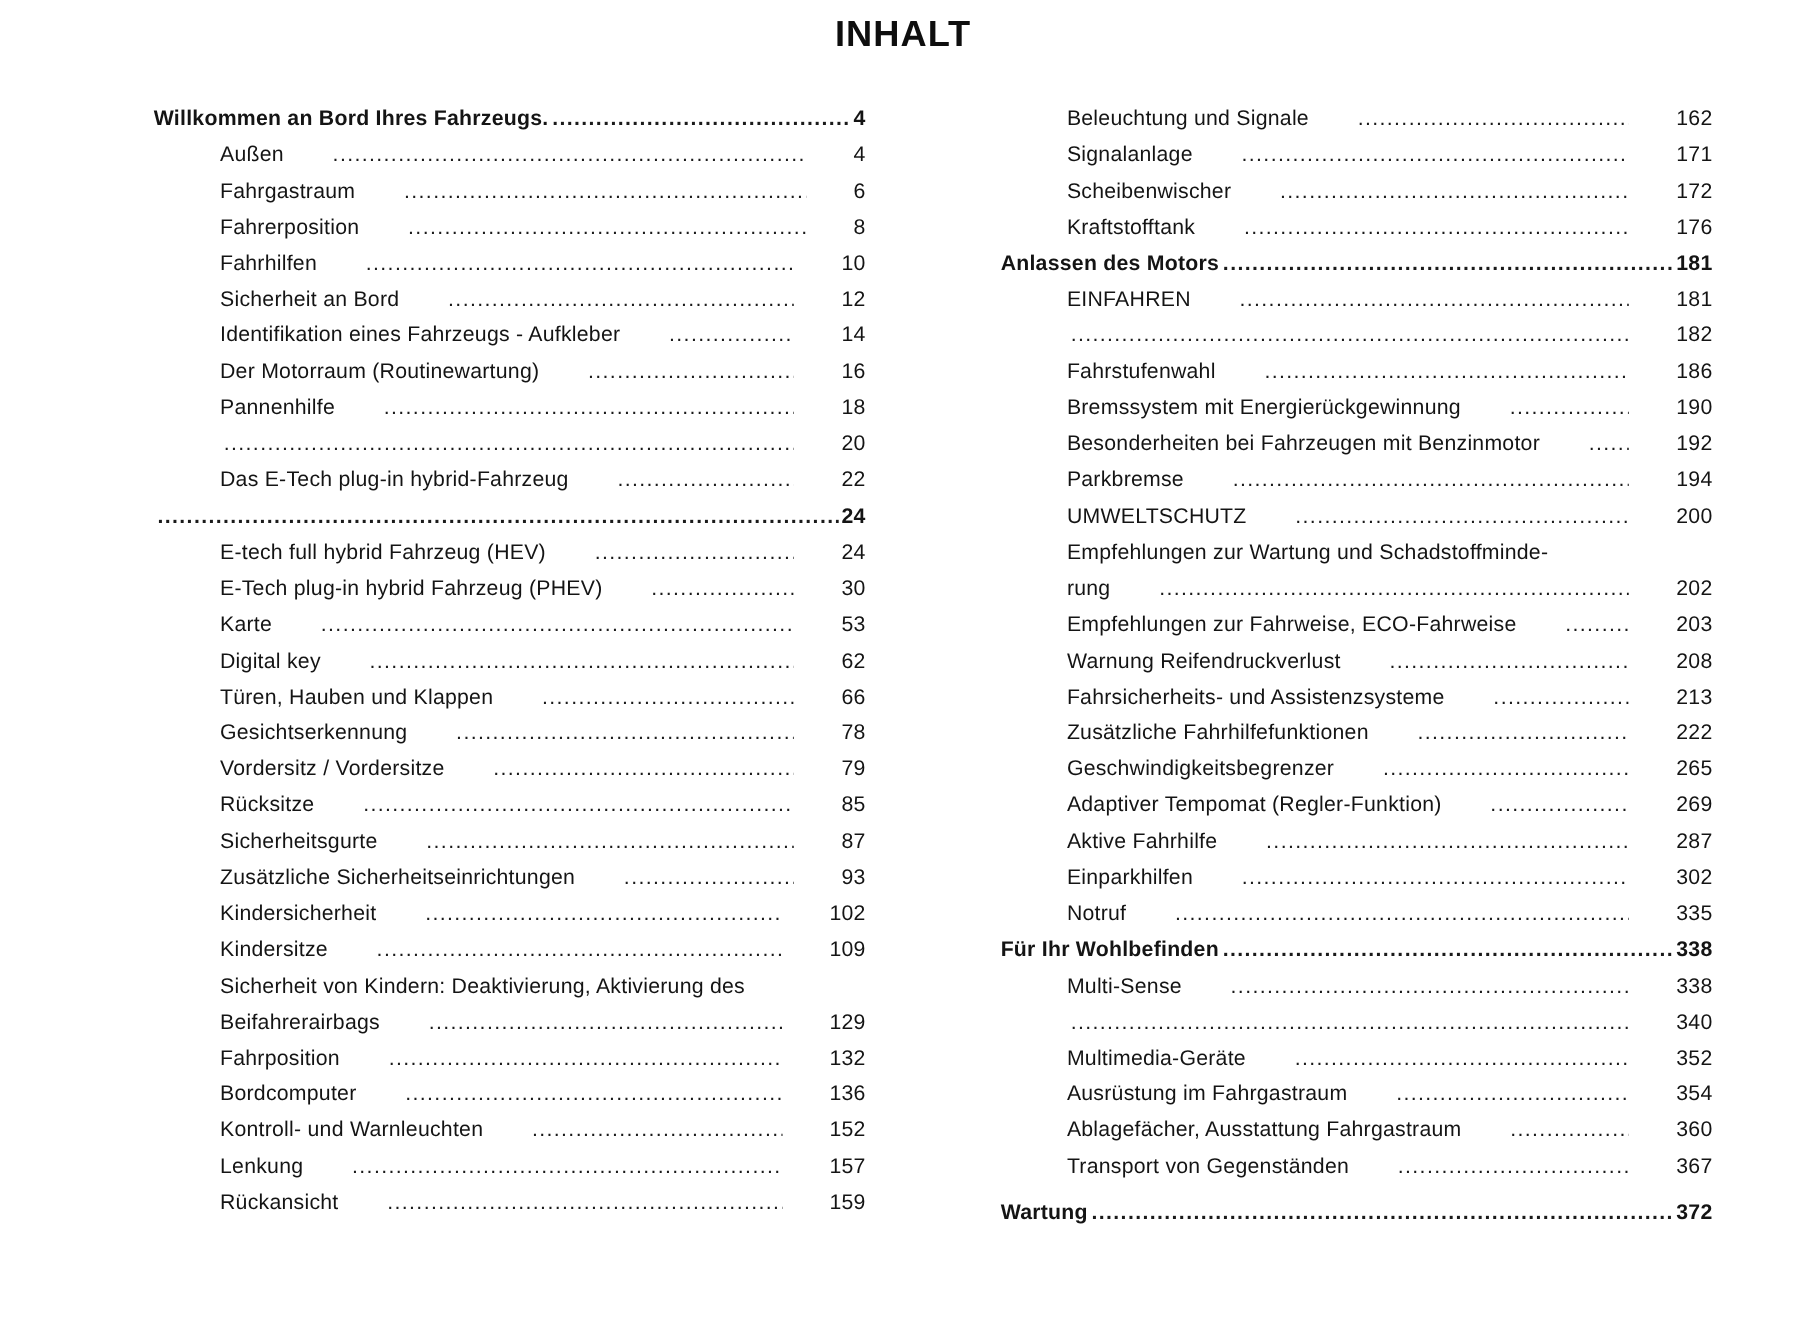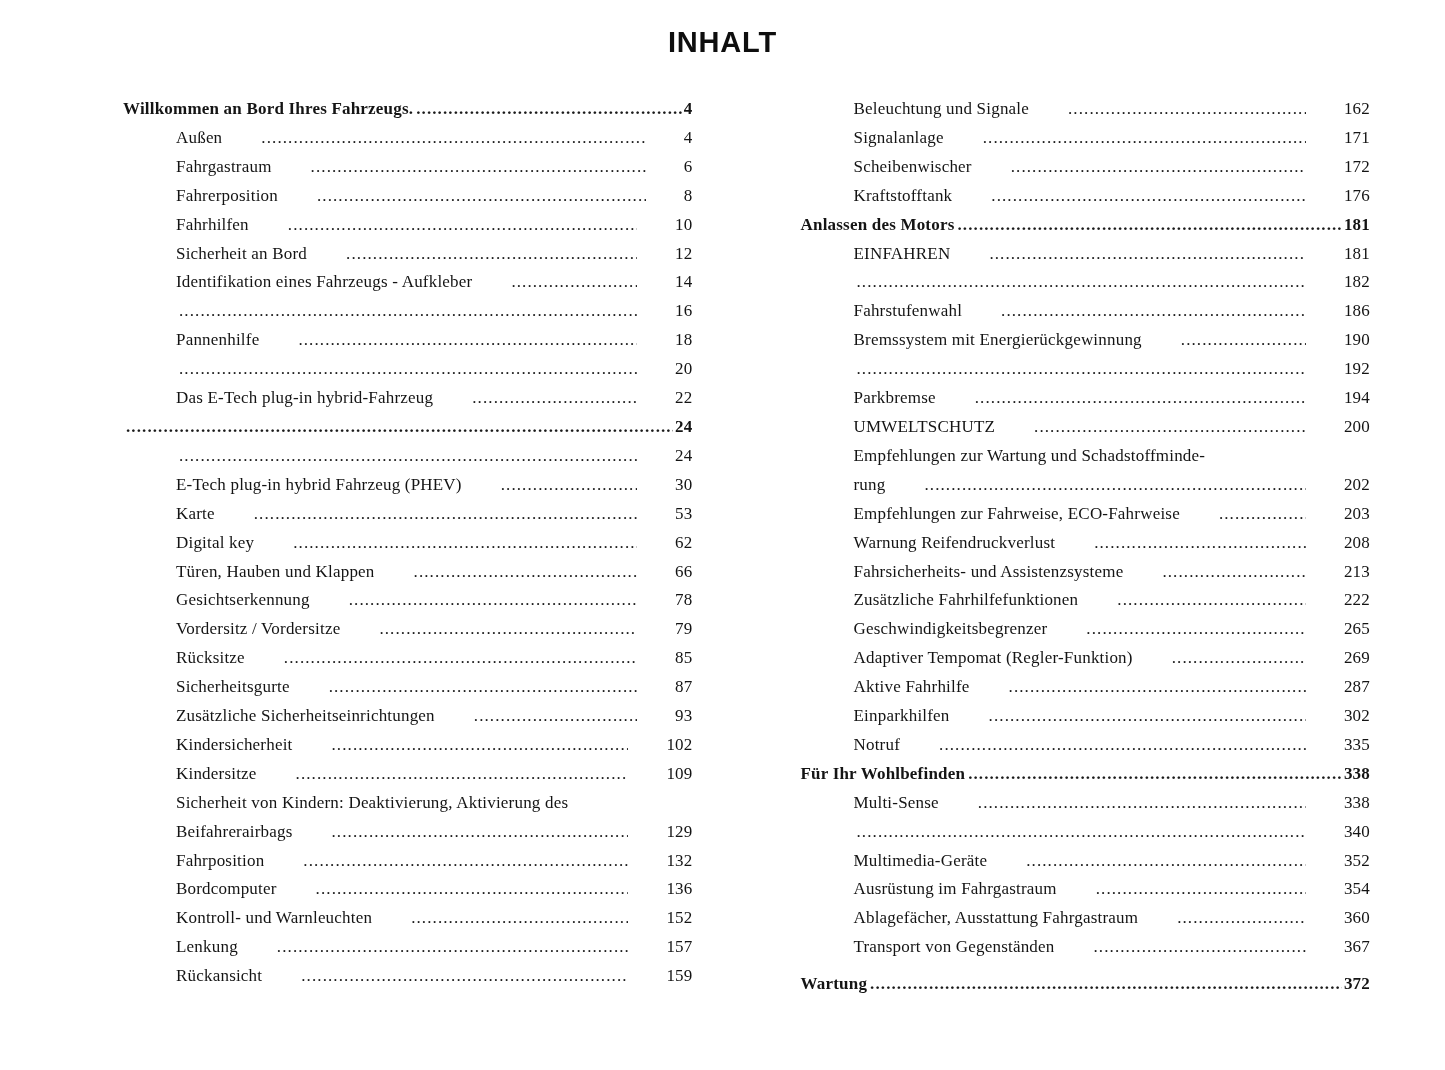--- a/index.html
+++ b/index.html
@@ -6,33 +6,32 @@
   body {
     width: 1445px;
     height: 1070px;
     background: #ffffff;
     color: #141414;
     font-family: "Liberation Sans", "DejaVu Sans", sans-serif;
     overflow: hidden;
   }
   .title {
     margin: 0;
-    padding-top: 26px;
+    padding-top: 12px;
     text-align: center;
     font-size: 29px;
     font-weight: 800;
     letter-spacing: 0.8px;
     color: #0e0e0e;
   }
   .columns {
     display: flex;
     gap: 108px;
     padding: 36px 75px 0 123px;
     align-items: flex-start;
-    font-family: Liberation Serif, serif;
   }
   .col { flex: 1; min-width: 0; }
   .toc-row {
     display: flex;
     align-items: baseline;
     line-height: 28.9px;
     font-size: 17px;
     letter-spacing: 0.2px;
   }
   .toc-row.indent { padding-left: 53px; gap: 36px; }
@@ -86,20 +85,21 @@
           <span class="toc-label">Sicherheit an Bord</span>
           <span class="dots">................................................................................................................................................................................................................................................................................................................................................................................................................</span>
           <span class="toc-page">12</span>
         </div>
         <div class="toc-row indent">
           <span class="toc-label">Identifikation eines Fahrzeugs - Aufkleber</span>
           <span class="dots">................................................................................................................................................................................................................................................................................................................................................................................................................</span>
           <span class="toc-page">14</span>
         </div>
         <div class="toc-row indent">
+          <span class="toc-label">Der Motorraum (Routinewartung)</span>
           <span class="dots">................................................................................................................................................................................................................................................................................................................................................................................................................</span>
           <span class="toc-page">16</span>
         </div>
         <div class="toc-row indent">
           <span class="toc-label">Pannenhilfe</span>
           <span class="dots">................................................................................................................................................................................................................................................................................................................................................................................................................</span>
           <span class="toc-page">18</span>
         </div>
         <div class="toc-row indent">
           <span class="dots">................................................................................................................................................................................................................................................................................................................................................................................................................</span>
@@ -108,20 +108,21 @@
         <div class="toc-row indent">
           <span class="toc-label">Das E-Tech plug-in hybrid-Fahrzeug</span>
           <span class="dots">................................................................................................................................................................................................................................................................................................................................................................................................................</span>
           <span class="toc-page">22</span>
         </div>
         <div class="toc-row bold">
           <span class="dots">................................................................................................................................................................................................................................................................................................................................................................................................................</span>
           <span class="toc-page">24</span>
         </div>
         <div class="toc-row indent">
+          <span class="toc-label">E-tech full hybrid Fahrzeug (HEV)</span>
           <span class="dots">................................................................................................................................................................................................................................................................................................................................................................................................................</span>
           <span class="toc-page">24</span>
         </div>
         <div class="toc-row indent">
           <span class="toc-label">E-Tech plug-in hybrid Fahrzeug (PHEV)</span>
           <span class="dots">................................................................................................................................................................................................................................................................................................................................................................................................................</span>
           <span class="toc-page">30</span>
         </div>
         <div class="toc-row indent">
           <span class="toc-label">Karte</span>
@@ -246,20 +247,21 @@
           <span class="toc-label">Fahrstufenwahl</span>
           <span class="dots">................................................................................................................................................................................................................................................................................................................................................................................................................</span>
           <span class="toc-page">186</span>
         </div>
         <div class="toc-row indent">
           <span class="toc-label">Bremssystem mit Energierückgewinnung</span>
           <span class="dots">................................................................................................................................................................................................................................................................................................................................................................................................................</span>
           <span class="toc-page">190</span>
         </div>
         <div class="toc-row indent">
+          <span class="toc-label">Besonderheiten bei Fahrzeugen mit Benzinmotor</span>
           <span class="dots">................................................................................................................................................................................................................................................................................................................................................................................................................</span>
           <span class="toc-page">192</span>
         </div>
         <div class="toc-row indent">
           <span class="toc-label">Parkbremse</span>
           <span class="dots">................................................................................................................................................................................................................................................................................................................................................................................................................</span>
           <span class="toc-page">194</span>
         </div>
         <div class="toc-row indent">
           <span class="toc-label">UMWELTSCHUTZ</span>

